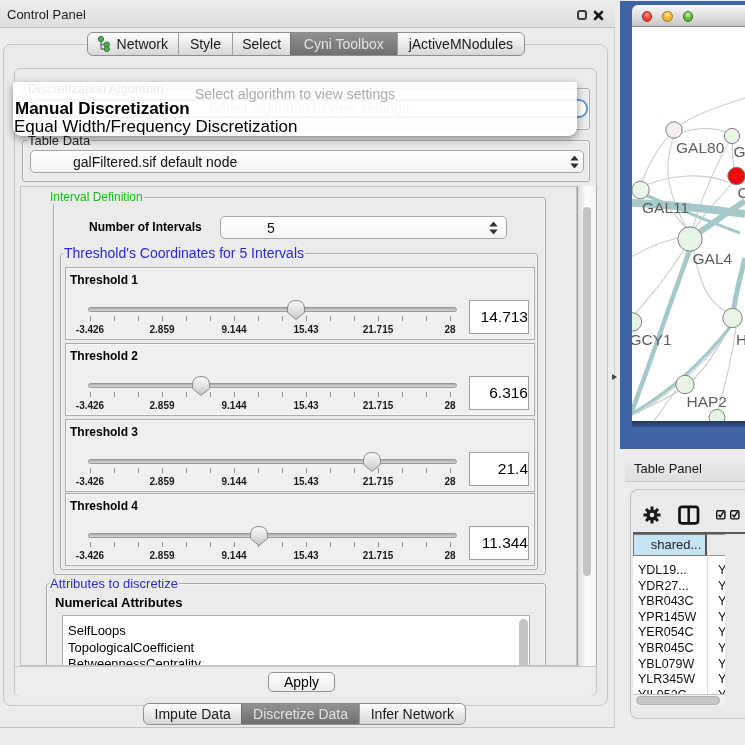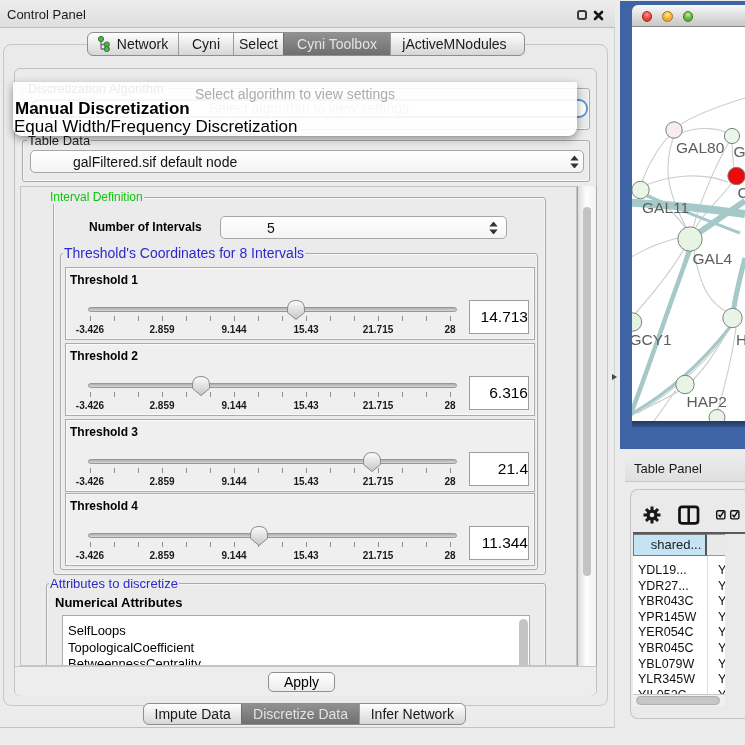--- a/index.html
+++ b/index.html
@@ -49,22 +49,22 @@
 <div class="abs" id="outerpanel"></div>
 <div class="abs" id="innerpanel"></div>
 
 <div class="abs tabbar" style="left:87px;top:32px;width:438px;">
   <div class="seg" style="width:90px;"><svg width="13" height="16" style="margin-right:6px;margin-bottom:1px;">
         <path d="M3,3.5 L3,13 M3,8.5 Q3,8.5 8,8.5 M3,13 L8,13" stroke="#6E6E7E" stroke-width="1.3" fill="none"></path>
         <circle cx="3" cy="3" r="2.6" fill="#55B055" stroke="#2E7D2E" stroke-width="1"></circle>
         <circle cx="8.8" cy="8.5" r="2.6" fill="#55B055" stroke="#2E7D2E" stroke-width="1"></circle>
         <circle cx="8.8" cy="13" r="2.6" fill="#55B055" stroke="#2E7D2E" stroke-width="1"></circle>
       </svg>Network</div>
-  <div class="seg" style="width:55px;">Cyni</div>
-  <div class="seg" style="width:50px;">Select</div>
+  <div class="seg" style="width:55px;">Style</div>
+  <div class="seg" style="width:58px;">Select</div>
   <div class="seg dark" style="width:107px;">Cyni Toolbox</div>
   <div class="seg" style="width:128px;">jActiveMNodules</div>
 </div>
 
 <div class="abs grp" style="left:22px;top:88px;width:568px;height:42px;"></div>
 <div class="abs grp-title" style="left:27px;top:81px;color:#222;">Discretization Algorithm</div>
 <div class="abs" style="left:30px;top:99px;width:558px;height:19px;border:2px solid #5F97D8;border-radius:9px;background:#fff;font-size:14px;color:#9A9A9A;text-align:center;line-height:15px;">Select algorithm to view settings</div>
 
 <div class="abs grp" style="left:22px;top:140px;width:568px;height:42px;"></div>
 <div class="abs grp-title" style="left:27px;top:133px;color:#222;">Table Data</div>
@@ -79,21 +79,21 @@
   <div class="grp" style="position:absolute;left:32px;top:10px;width:493px;height:378px;"></div>
   <div class="grp-title green" style="left:28px;top:3px;font-size:12px;">Interval Definition</div>
   <div style="position:absolute;left:68px;top:33px;font-size:12px;font-weight:bold;color:#000;">Number of Intervals</div>
   <div class="combo" style="position:absolute;left:199px;top:29px;width:287px;height:23px;">
       <span class="txt" style="left:14px;">5</span>
       <svg width="9" height="13">
         <path d="M4.5,0 L8.7,5 L0.3,5 Z M0.3,8 L8.7,8 L4.5,13 Z" fill="#333"></path>
       </svg>
     </div>
   <div class="grp" style="position:absolute;left:39px;top:66px;width:478px;height:317px;"></div>
-  <div class="grp-title blue" style="left:42px;top:58px;font-size:14px;">Threshold's Coordinates for 8 Intervals</div>
+  <div class="grp-title blue" style="left:42px;top:58px;font-size:14px;">Threshold's Coordinates for 5 Intervals</div>
   <div class="tpanel" style="left:44px;top:80px;">
     <div class="tt">Threshold 1</div>
     <div class="groove"></div>
     <div class="ticks"></div>
     <div class="tlab" style="left:24px;">-3.426</div>
     <div class="tlab" style="left:96px;">2.859</div>
     <div class="tlab" style="left:168px;">9.144</div>
     <div class="tlab" style="left:240px;">15.43</div>
     <div class="tlab" style="left:312px;">21.715</div>
     <div class="tlab" style="left:384px;">28</div>

